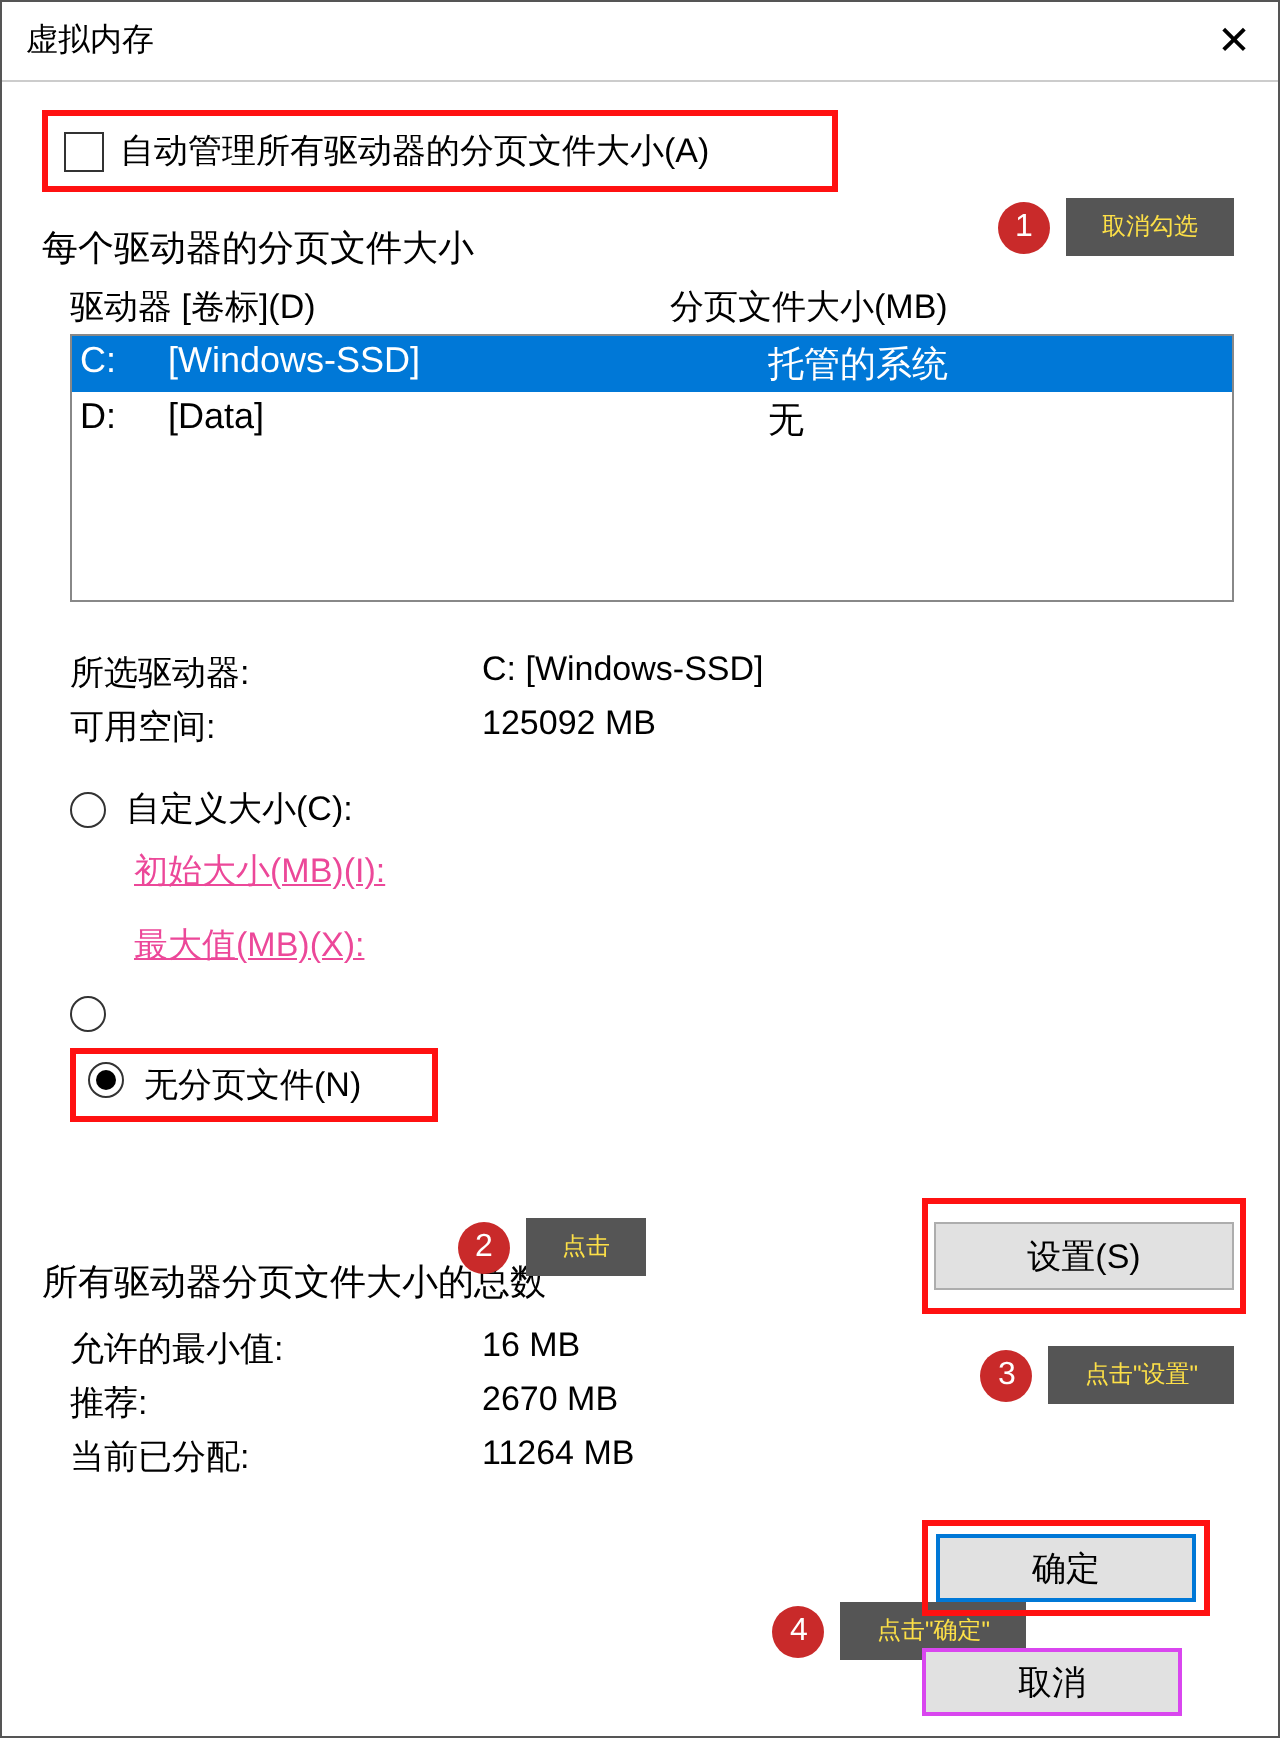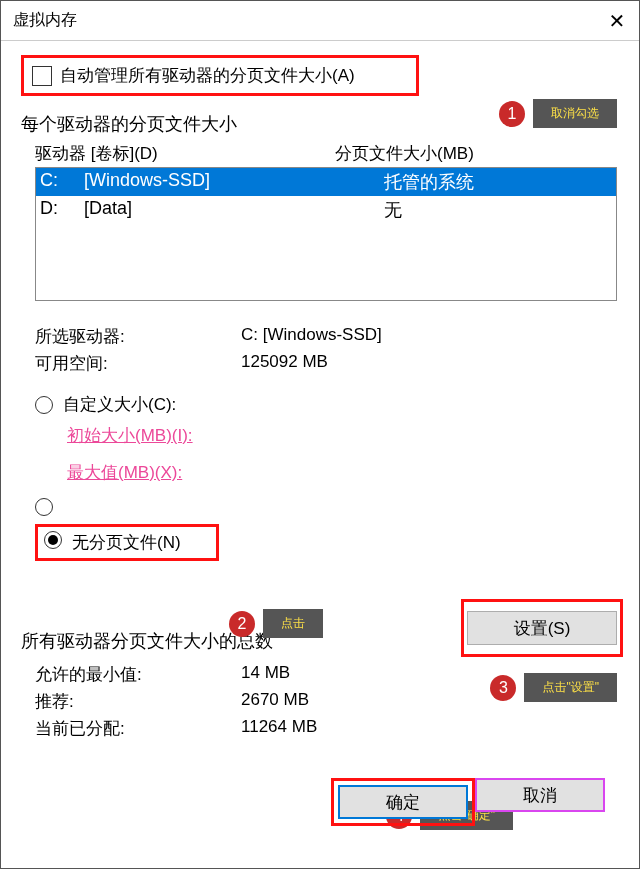--- a/index.html
+++ b/index.html
@@ -25,21 +25,21 @@
     .radio-row { display: flex; align-items: center; gap: 10px; margin-bottom: 8px; }
     .radio { width: 18px; height: 18px; border: 1px solid #333; border-radius: 50%; position: relative; flex-shrink: 0; }
     .radio.checked::after { content: ""; position: absolute; top: 3px; left: 3px; width: 10px; height: 10px; background: #000; border-radius: 50%; }
     .sub-input-row { display: flex; align-items: center; margin: 6px 0 14px 32px; }
     .sub-input-label { width: 172px; color: #ec4899; text-decoration: underline; }
     .nopaging-row { border: 3px solid #f11; padding: 4px 6px; width: 184px; display: inline-flex; }
     .set-btn { position: absolute; right: 22px; top: 570px; width: 150px; height: 34px; background: #e1e1e1; border: 1px solid #adadad; font-size: 17px; cursor: pointer; }
     .set-btn-wrap { position: absolute; right: 16px; top: 558px; width: 162px; height: 58px; border: 3px solid #f11; display: flex; align-items: center; justify-content: center; }
     .totals-label { margin-top: 68px; font-size: 18px; }
     .totals-grid { margin: 10px 0 0 14px; }
-    .btn-row { position: absolute; bottom: 32px; right: 20px; display: flex; gap: 0; }
+    .btn-row { position: absolute; bottom: 0; right: 20px; display: flex; gap: 16px; flex-direction: column; }
     .btn { width: 130px; height: 34px; background: #e1e1e1; border: 2px solid #d946ef; font-size: 17px; cursor: pointer; }
     .btn.primary { border: 2px solid #0078d7; }
     .ok-wrap { border: 3px solid #f11; padding: 4px; }
     .callout { display: inline-flex; align-items: center; gap: 8px; }
     .callout-num { width: 26px; height: 26px; background: #c92a2a; color: #fff; border-radius: 50%; display: flex; align-items: center; justify-content: center; font-size: 16px; }
     .callout-label { background: #555; color: #fde047; padding: 6px 18px; font-size: 12px; }
     .c1 { position: absolute; right: 22px; top: 58px; }
     .c2 { position: absolute; left: 228px; top: 568px; }
     .c3 { position: absolute; right: 22px; top: 632px; }
     .c4 { position: absolute; right: 126px; top: 760px; }
@@ -112,21 +112,21 @@
   </div>
 
   <div class="set-btn-wrap">
     <button class="set-btn" style="position:static;">设置(S)</button>
   </div>
 
   <div class="totals-label">所有驱动器分页文件大小的总数</div>
   <div class="totals-grid">
     <div class="info-row">
       <div class="info-label">允许的最小值:</div>
-      <div>14 MB</div>
+      <div>16 MB</div>
     </div>
     <div class="info-row">
       <div class="info-label">推荐:</div>
       <div>2670 MB</div>
     </div>
     <div class="info-row">
       <div class="info-label">当前已分配:</div>
       <div>11264 MB</div>
     </div>
   </div>

